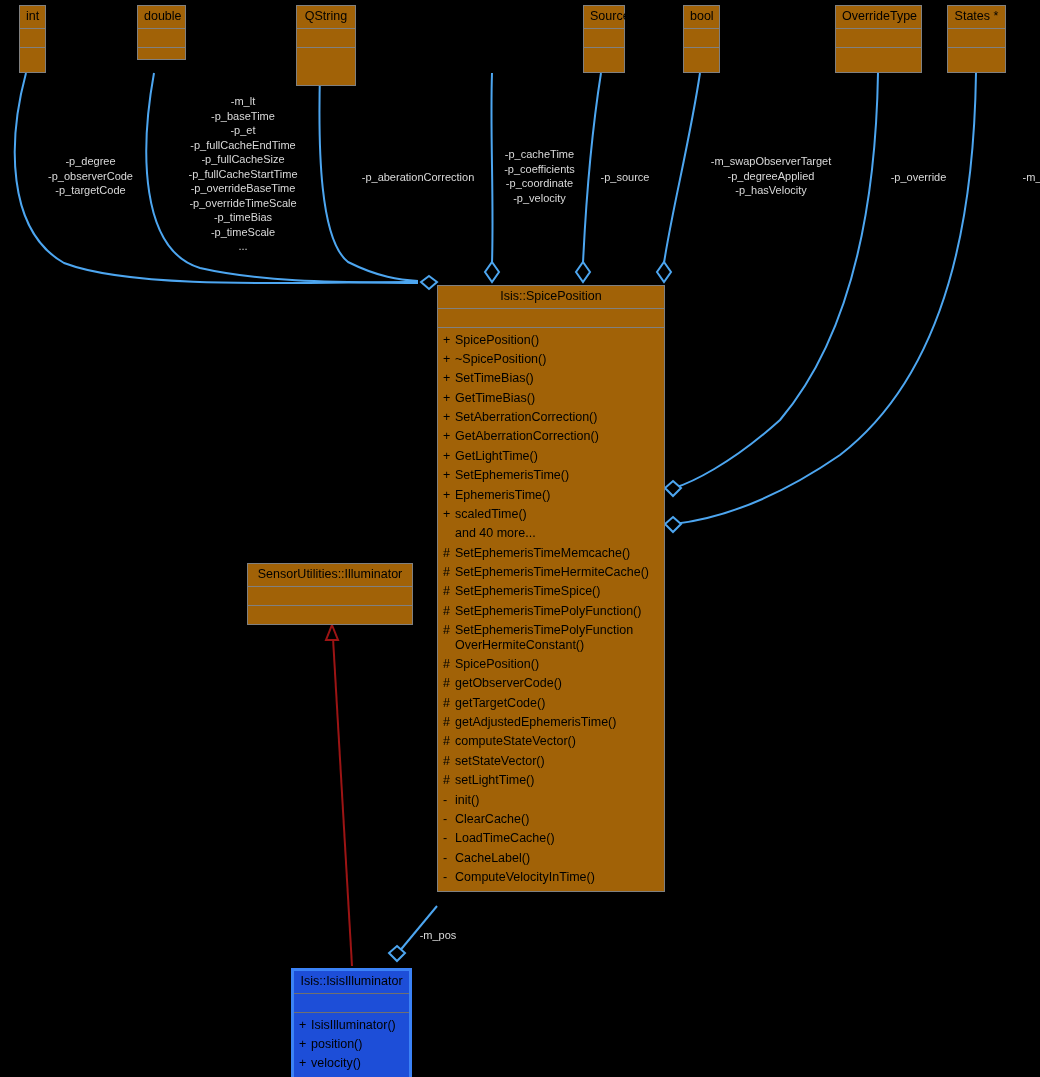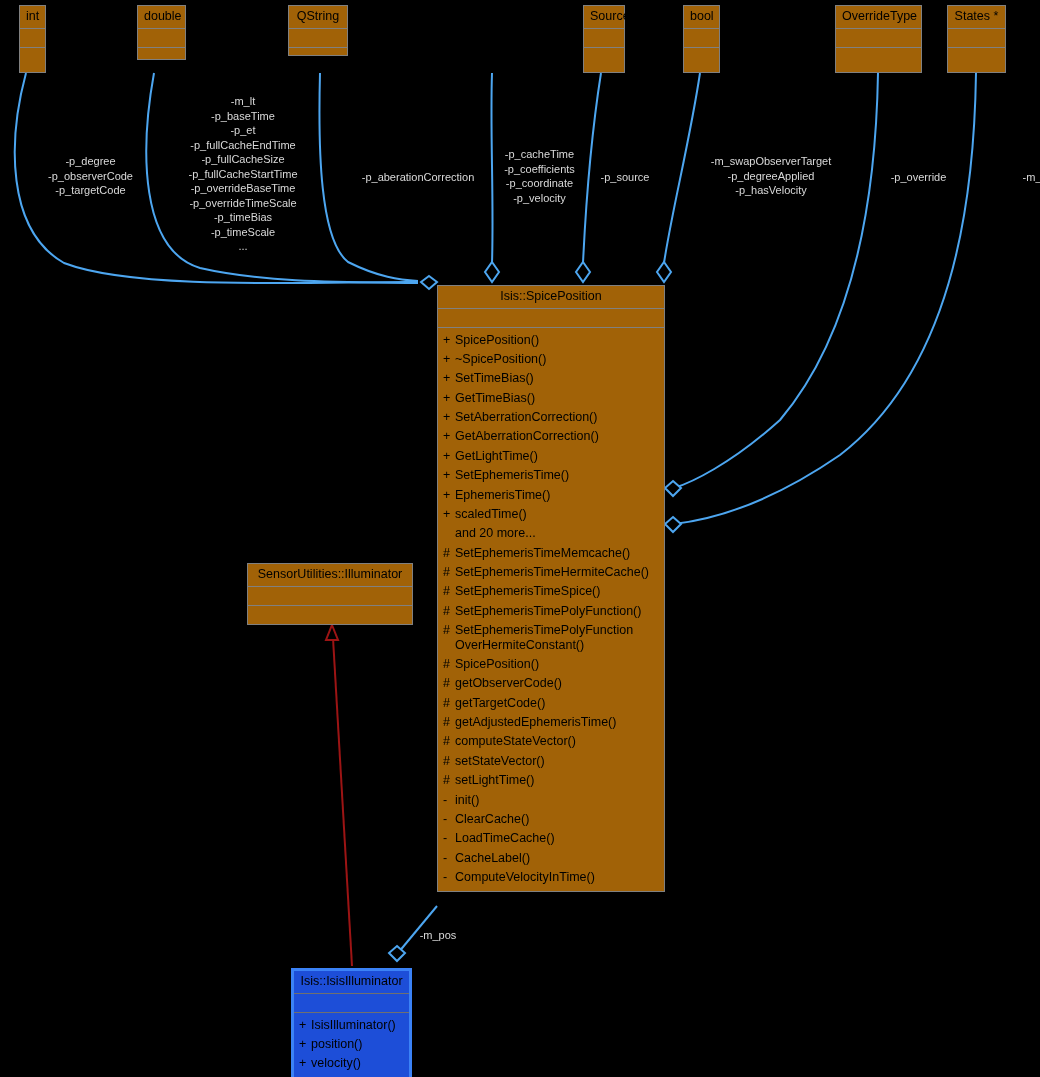--- a/index.html
+++ b/index.html
@@ -167,21 +167,21 @@
     <div class="attrs stub"></div>
     <div class="members stub"></div>
   </div>
 
   <div class="node" style="left:137px; top:5px; width:49px; height:55px;">
     <div class="title">double</div>
     <div class="attrs stub"></div>
     <div class="members stub"></div>
   </div>
 
-  <div class="node" style="left:288px; top:5px; width:60px; height:51px;">
+  <div class="node" style="left:296px; top:5px; width:60px; height:81px;">
     <div class="title">QString</div>
     <div class="attrs stub"></div>
     <div class="members stub"></div>
   </div>
 
 
   <div class="node" style="left:583px; top:5px; width:42px; height:68px;">
     <div class="title">Source</div>
     <div class="attrs stub"></div>
     <div class="members stub"></div>
@@ -250,21 +250,21 @@
         <div class="member">
           <span class="vis">+</span>
           <span class="sig">EphemerisTime()</span>
         </div>
         <div class="member">
           <span class="vis">+</span>
           <span class="sig">scaledTime()</span>
         </div>
         <div class="member">
           <span class="vis"></span>
-          <span class="sig">and 20 more...</span>
+          <span class="sig">and 40 more...</span>
         </div>
         <div class="member">
           <span class="vis">#</span>
           <span class="sig">SetEphemerisTimeMemcache()</span>
         </div>
         <div class="member">
           <span class="vis">#</span>
           <span class="sig">SetEphemerisTimeHermiteCache()</span>
         </div>
         <div class="member">

